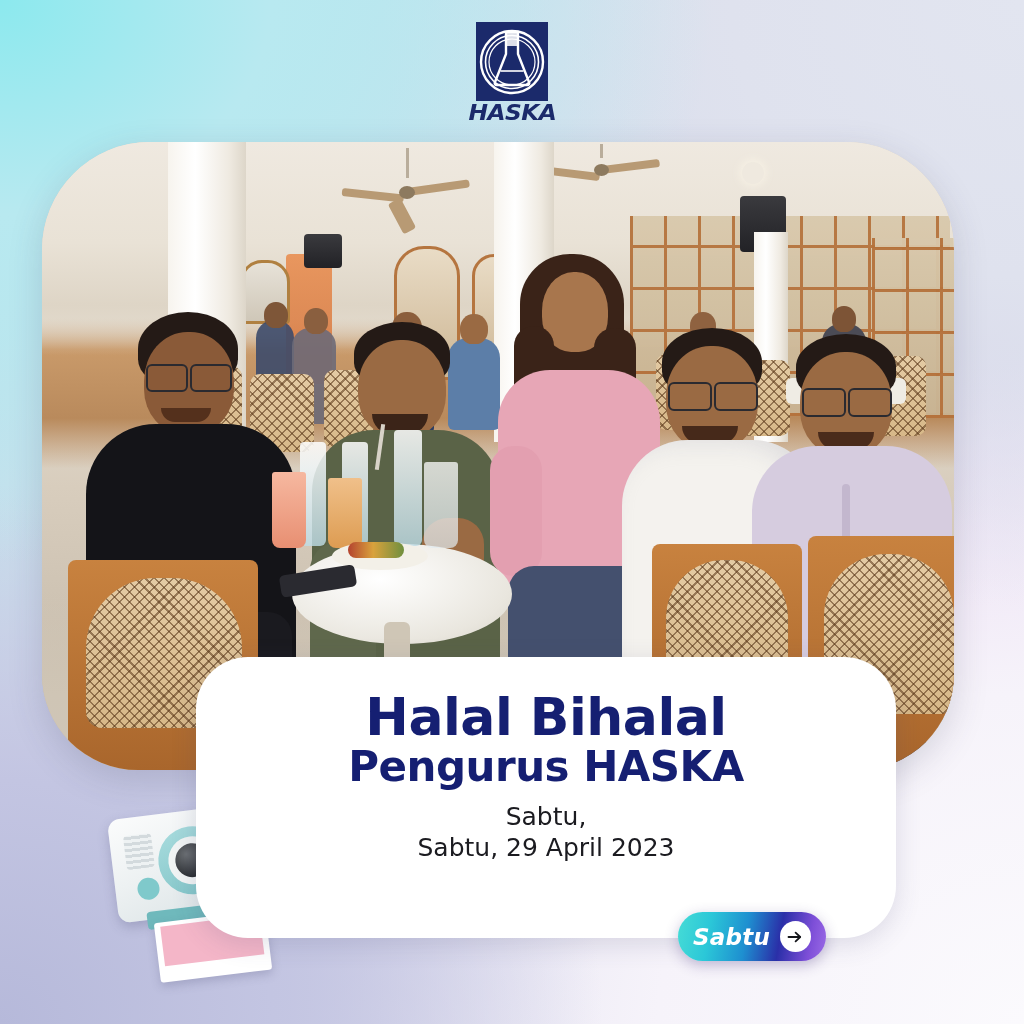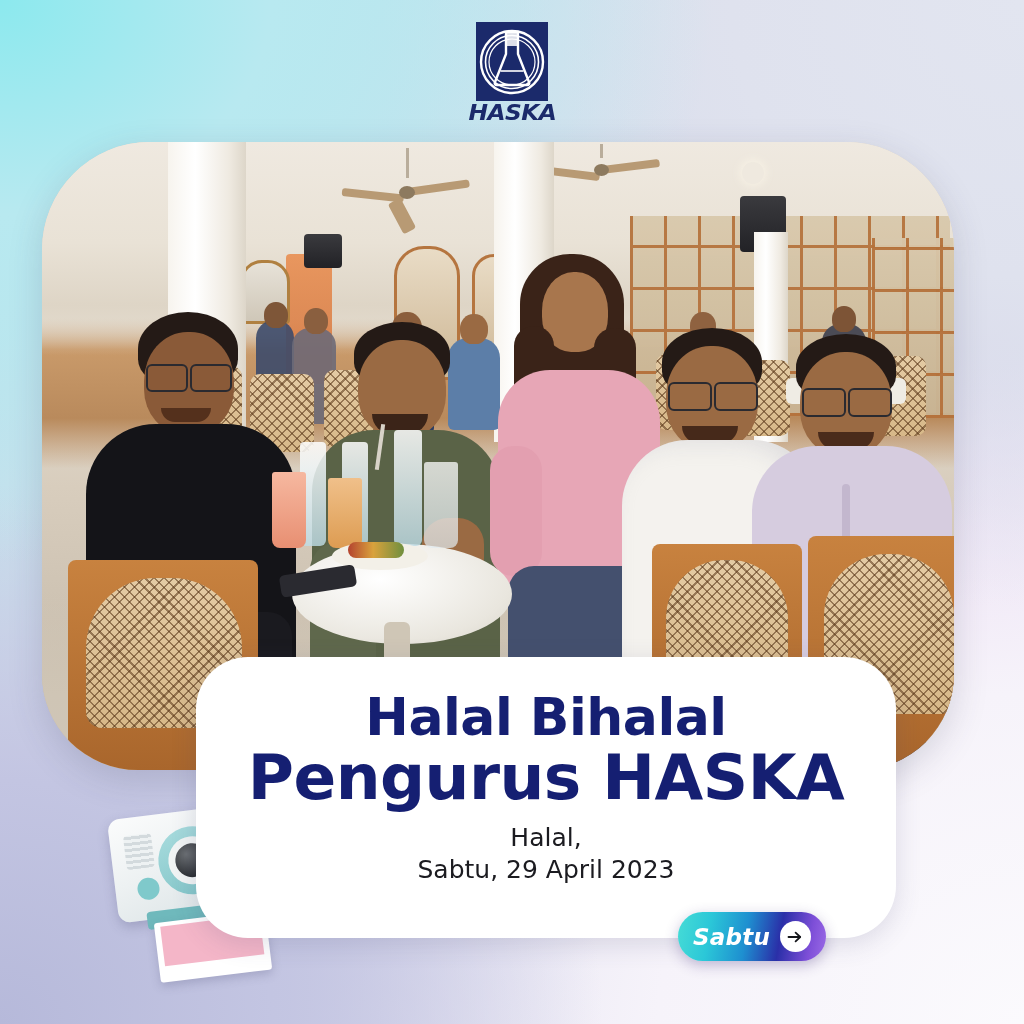--- a/index.html
+++ b/index.html
@@ -105,21 +105,21 @@
   #kicker{
     font-family:"DejaVu Sans", sans-serif;
     font-size:31px;font-weight:bold;color:#141418;letter-spacing:.1px;line-height:1.1;
   }
   #headline{
     text-align:center;color:#151F72;
     font-family:"DejaVu Sans", sans-serif;
     font-weight:bold;line-height:1.02;letter-spacing:-0.5px;
   }
   #headline .l1{display:block;font-size:52px;}
-  #headline .l2{display:block;font-size:63px;margin-top:2px;}
+  #headline .l2{display:block;font-size:42px;margin-top:2px;}
   #city{
     margin-top:12px;font-size:25px;color:#1b1b20;line-height:1.25;
     font-family:"DejaVu Sans", sans-serif;
   }
   #datetext{
     font-size:25px;color:#1b1b20;line-height:1.25;
     font-family:"DejaVu Sans", sans-serif;
   }
 
   
@@ -307,21 +307,21 @@
     <div class="cam" style="left:34px;top:100px;width:118px;height:18px;border-radius:4px;background:#6FB9BC;"></div>
     <div class="cam" style="left:40px;top:112px;width:112px;height:60px;border-radius:3px;background:#ffffff;box-shadow:0 4px 10px rgba(80,80,120,.25);"></div>
     <div class="cam" style="left:46px;top:116px;width:100px;height:40px;background:#F4B6C8;"></div>
   </div>
 
   <div id="text-card">
     <div id="headline">
       <span class="l1">Halal Bihalal</span>
       <span class="l2">Pengurus HASKA</span>
     </div>
-    <div id="city">Halal,</div>
+    <div id="city">Sabtu,</div>
     <div id="datetext">Sabtu, 29 April 2023</div>
   </div>
 
   <div id="swipe-pill">
     <span id="swipe-label">Sabtu</span>
     <span id="swipe-arrow">
       <svg width="20" height="20" viewBox="0 0 20 20" aria-hidden="true">
         <path d="M3.5 10 H15" stroke="#15161b" stroke-width="1.8" stroke-linecap="round"></path>
         <path d="M10.6 5.6 L15.2 10 L10.6 14.4" fill="none" stroke="#15161b" stroke-width="1.8" stroke-linecap="round" stroke-linejoin="round"></path>
       </svg>

